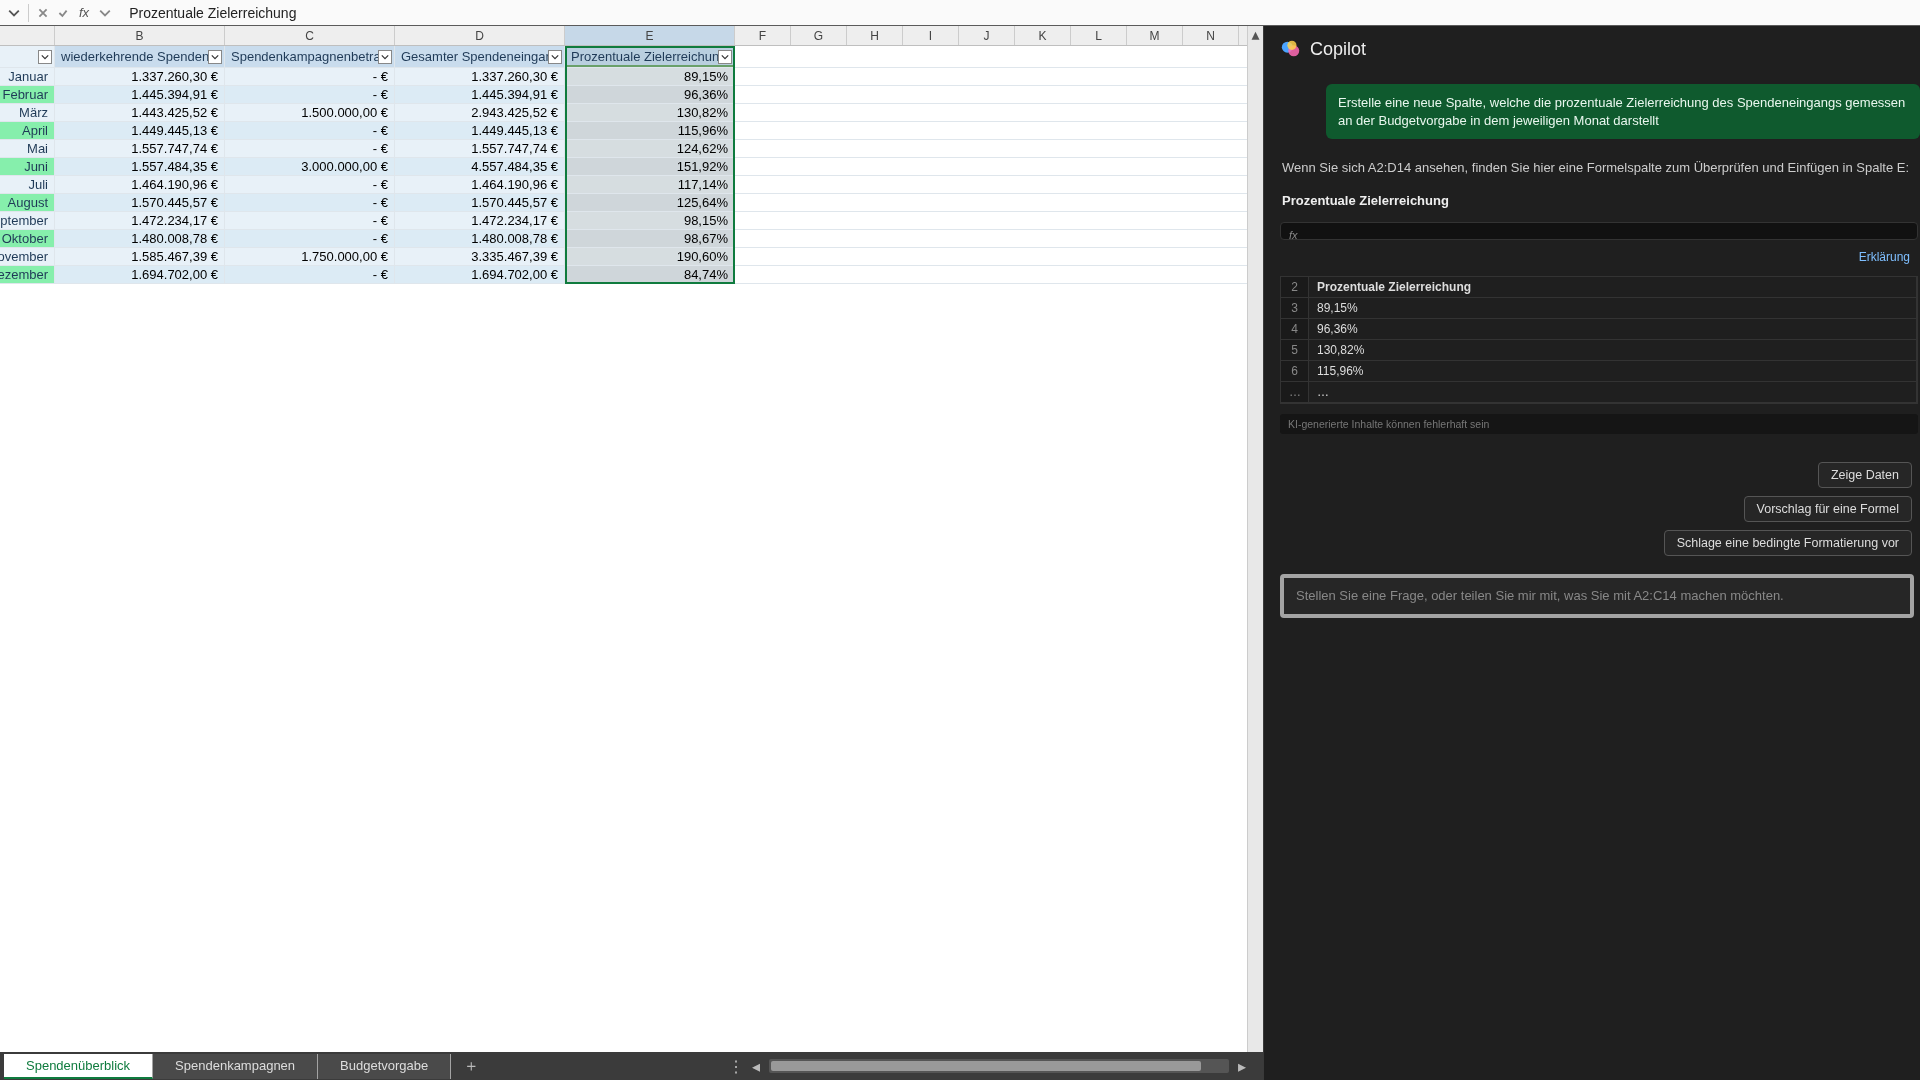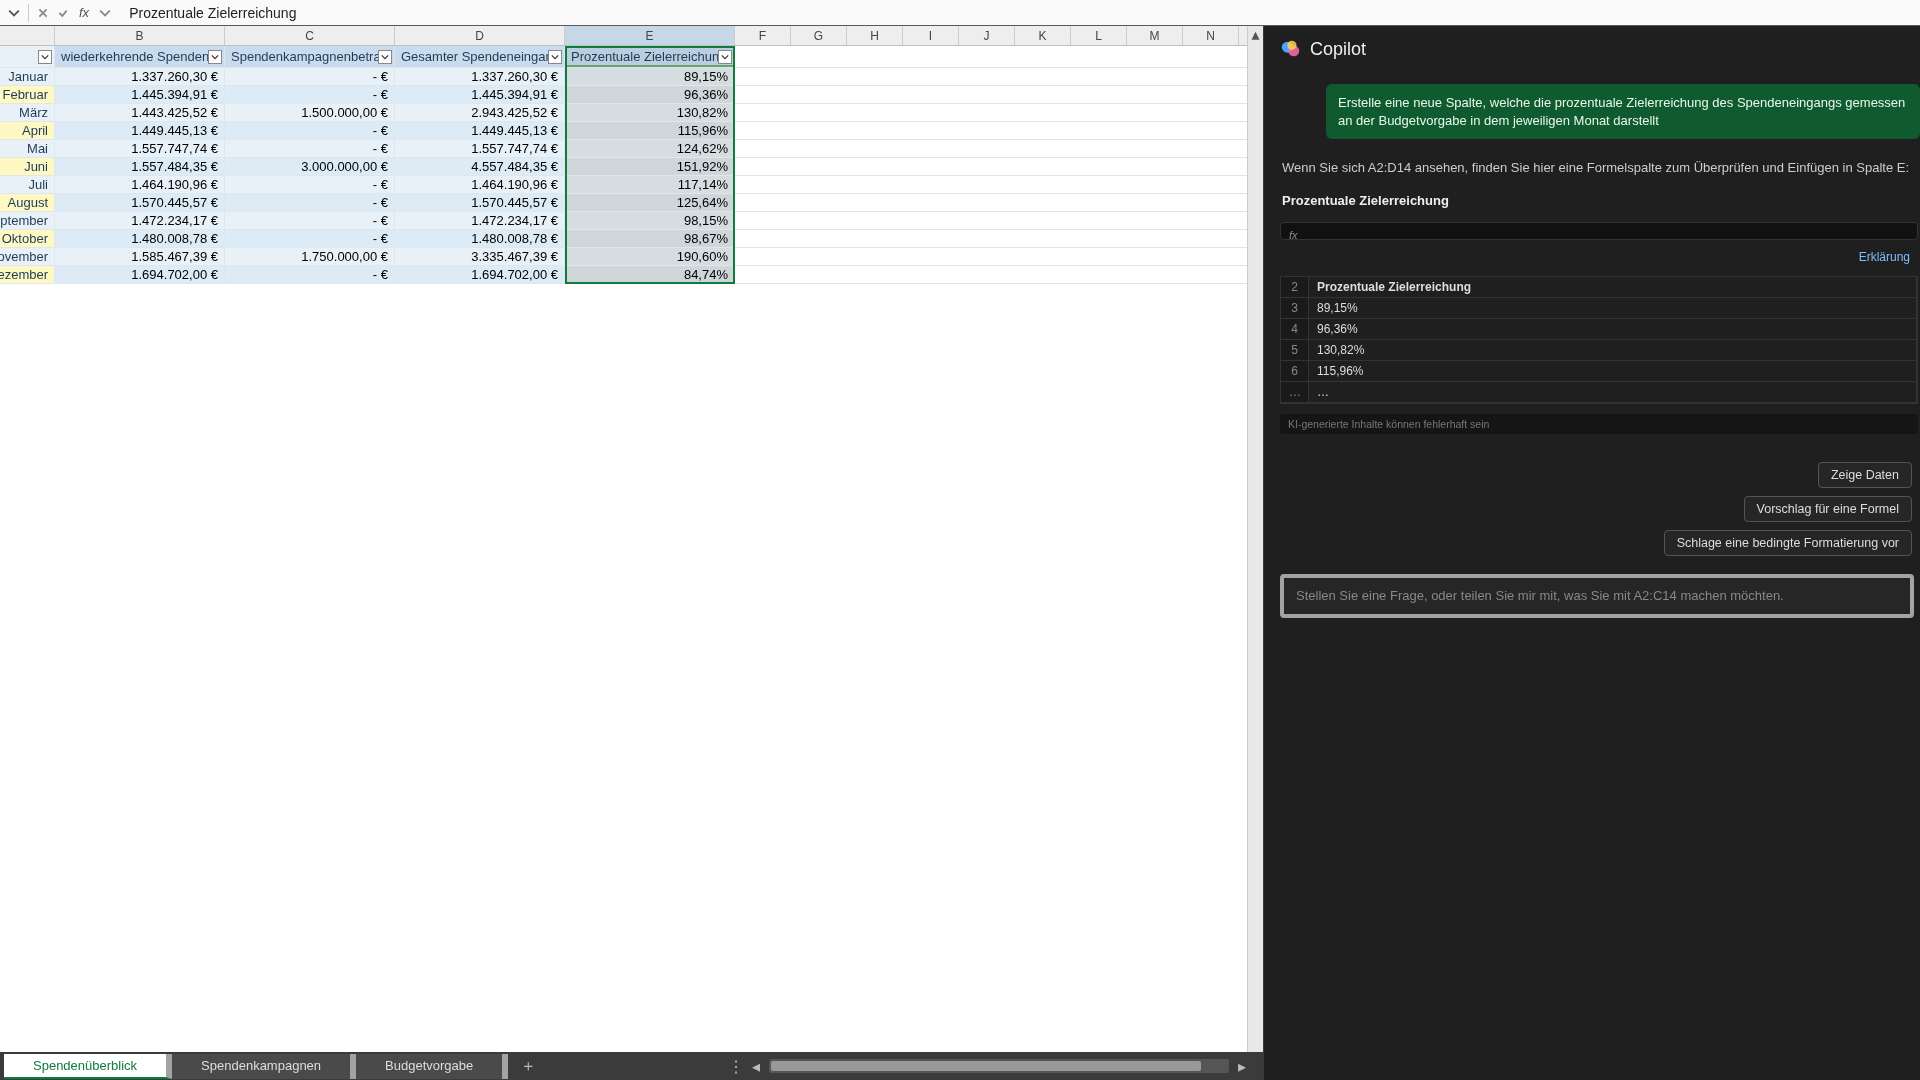--- a/index.html
+++ b/index.html
@@ -32,32 +32,32 @@
 .cell.right { justify-content: flex-end; }
 .cell.hdr { background: #c9dced; color: #1f3a57; font-weight: 500; position: relative; }
 .cell.hdr .drop { position: absolute; right: 2px; top: 50%; transform: translateY(-50%); width: 14px; height: 14px; background: #fff; border: 1px solid #888; display: flex; align-items: center; justify-content: center; }
 .cell.hdr .drop svg { width: 8px; height: 8px; }
 .cell.mon { background: #e8f1f8; color: #1f3a57; justify-content: flex-end; }
 .cell.b { background: #e8f1f8; }
 .cell.c { background: #e8f1f8; }
 .cell.d { background: #e8f1f8; }
 .cell.e { background: #d6dde0; }
 .row.alt .cell.b, .row.alt .cell.c, .row.alt .cell.d { background: #dcebf5; }
-.row.alt .cell.mon { background: #fef9c3; padding-left: 15px; }
+.row.alt .cell.mon { background: #86efac; padding-left: 15px; }
 .row.alt .cell.e { background: #cfd6da; }
 .sel-outline { position: absolute; border: 2px solid #0f7b3e; pointer-events: none; }
 
 
 .sheet-scroll { position:absolute; right:0; top:0; bottom:0; width:16px; background:#e8e8e8; border-left:1px solid #ccc;}
 .sheet-scroll .up, .sheet-scroll .down { height:16px; display:flex;align-items:center;justify-content:center;color:#555;}
 .sheet-scroll .track { position:absolute; top:16px; bottom:16px; left:0; right:0;}
 
 
 .tabs-bar { height: 28px; background: #3b3b3b; display: flex; align-items: center; padding: 0 4px; gap: 0; }
-.tab { padding: 4px 29px; font-size: 13px; color: #ddd; background: #4a4a4a; border-right: 6px solid #a3a3a3; cursor: pointer; }
+.tab { padding: 4px 22px; font-size: 13px; color: #ddd; background: #4a4a4a; border-right: 1px solid #a3a3a3; cursor: pointer; }
 .tab.active { background: #fff; color: #0f7b3e; border-bottom: 2px solid #0f7b3e; }
 .tab-add { width: 24px; height: 24px; display:flex;align-items:center;justify-content:center;color:#bbb; margin-left: 8px; cursor:pointer;}
 .tabs-scroll { flex:1; display:flex; align-items:center; justify-content:flex-end; gap:6px; padding-right:10px;}
 .hscroll { width: 460px; height: 14px; background:#555; border-radius:2px; position:relative;}
 .hscroll-thumb{ position:absolute; left:2px; top:2px; height:10px; width:430px; background:#999; border-radius:2px;}
 .scroll-btn { width:14px; height:14px; color:#bbb; display:flex;align-items:center;justify-content:center;}
 
 
 .copilot { flex: 1; background: #1f1f1f; color: #ddd; display: flex; flex-direction: column; padding: 12px 0 8px 14px; font-size: 13px; overflow:hidden;}
 .cp-head { display: flex; align-items: center; gap: 8px; padding: 0 0 14px 2px; }

